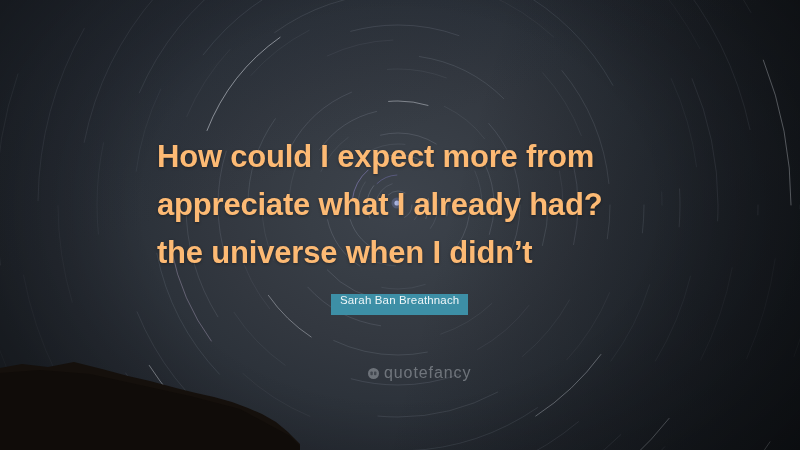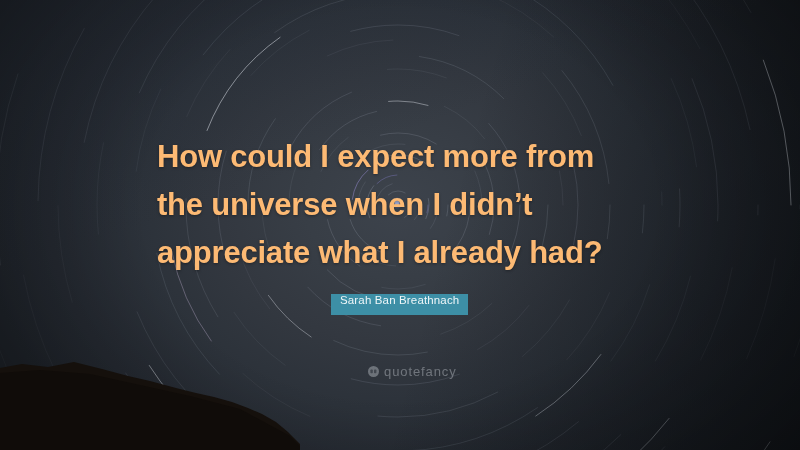--- a/index.html
+++ b/index.html
@@ -109,21 +109,21 @@
     height: 11px;
     border-radius: 50%;
     background: #c9ced4;
     display: flex;
     align-items: center;
     justify-content: center;
   }
   .wm-logo svg { display: block; }
   .wm-text {
     color: #cfd4da;
-    font-size: 13px;
+    font-size: 16px;
     letter-spacing: 0.9px;
   }
 </style>
 </head>
 <body>
 
 <div id="poster">
 
   <div class="sky-base"></div>
   <div class="sky-tint"></div>
@@ -200,22 +200,22 @@
 
   <div class="rock">
     <svg width="300" height="110" viewBox="0 0 300 110" xmlns="http://www.w3.org/2000/svg">
       <path d="M0,28 L22,24 L48,27 L74,22 L102,29 L128,36 L150,41 L176,48 L196,53 L214,57 L232,62 L248,68 L262,74 L276,82 L288,92 L300,104 L300,110 L0,110 Z" fill="#15100c"></path>
       <path d="M0,33 L40,30 L90,34 L140,45 L190,56 L240,69 L290,96 L300,106 L300,110 L0,110 Z" fill="#0f0b08" opacity="0.75"></path>
     </svg>
   </div>
 
   <div class="quote">
     <div class="quote-line">How could I expect more from</div>
+    <div class="quote-line">appreciate what I already had?</div>
     <div class="quote-line">the universe when I didn’t</div>
-    <div class="quote-line">appreciate what I already had?</div>
   </div>
 
   <div class="author-badge">
     <span>Sarah Ban Breathnach</span>
   </div>
 
   <div class="watermark">
     <span class="wm-logo">
       <svg width="9" height="9" viewBox="0 0 9 9" xmlns="http://www.w3.org/2000/svg">
         <rect x="1.4" y="2.6" width="2.4" height="3.6" rx="0.7" fill="#5d636b"></rect>

